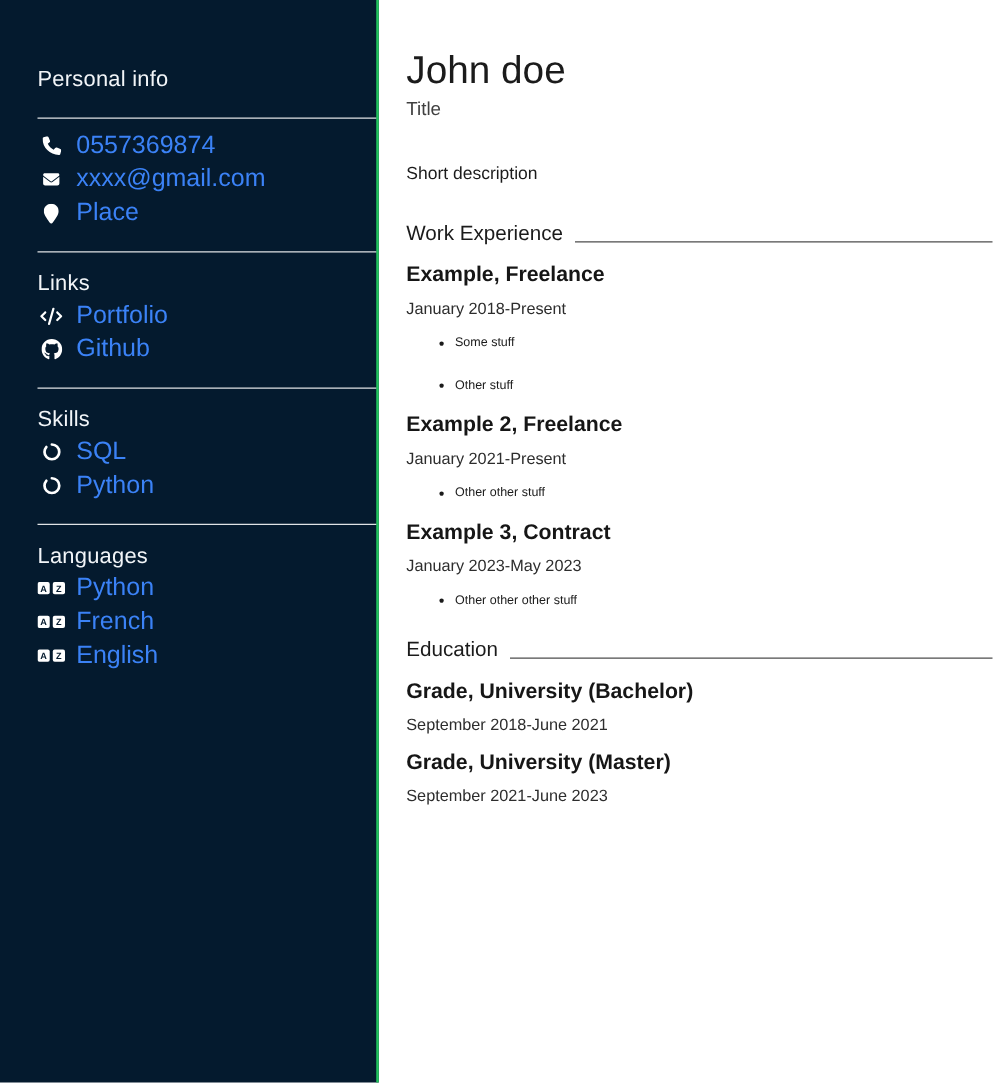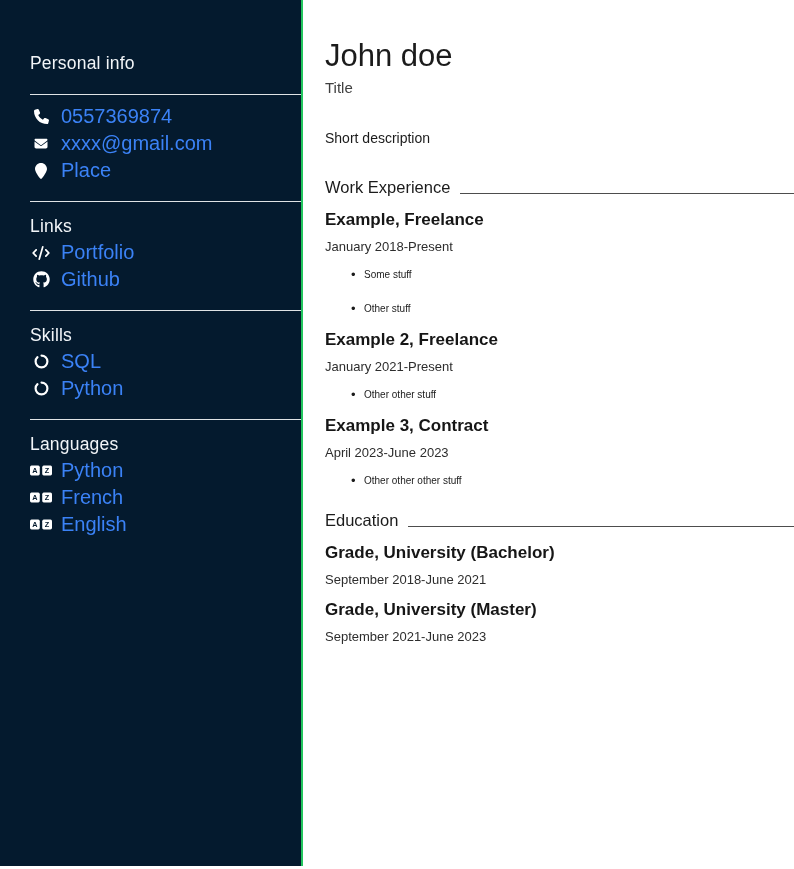--- a/index.html
+++ b/index.html
@@ -244,21 +244,21 @@
     <div class="entry">
       <h3 class="entry-title">Example 2, Freelance</h3>
       <div class="entry-date">January 2021-Present</div>
       <ul class="bullets">
         <li>Other other stuff</li>
       </ul>
     </div>
 
     <div class="entry">
       <h3 class="entry-title">Example 3, Contract</h3>
-      <div class="entry-date">April 2023-June 2023</div>
+      <div class="entry-date">January 2023-May 2023</div>
       <ul class="bullets">
         <li>Other other other stuff</li>
       </ul>
     </div>
 
     <div class="section-head edu">
       <span class="section-head-label">Education</span>
       <span class="section-head-rule"></span>
     </div>
 

